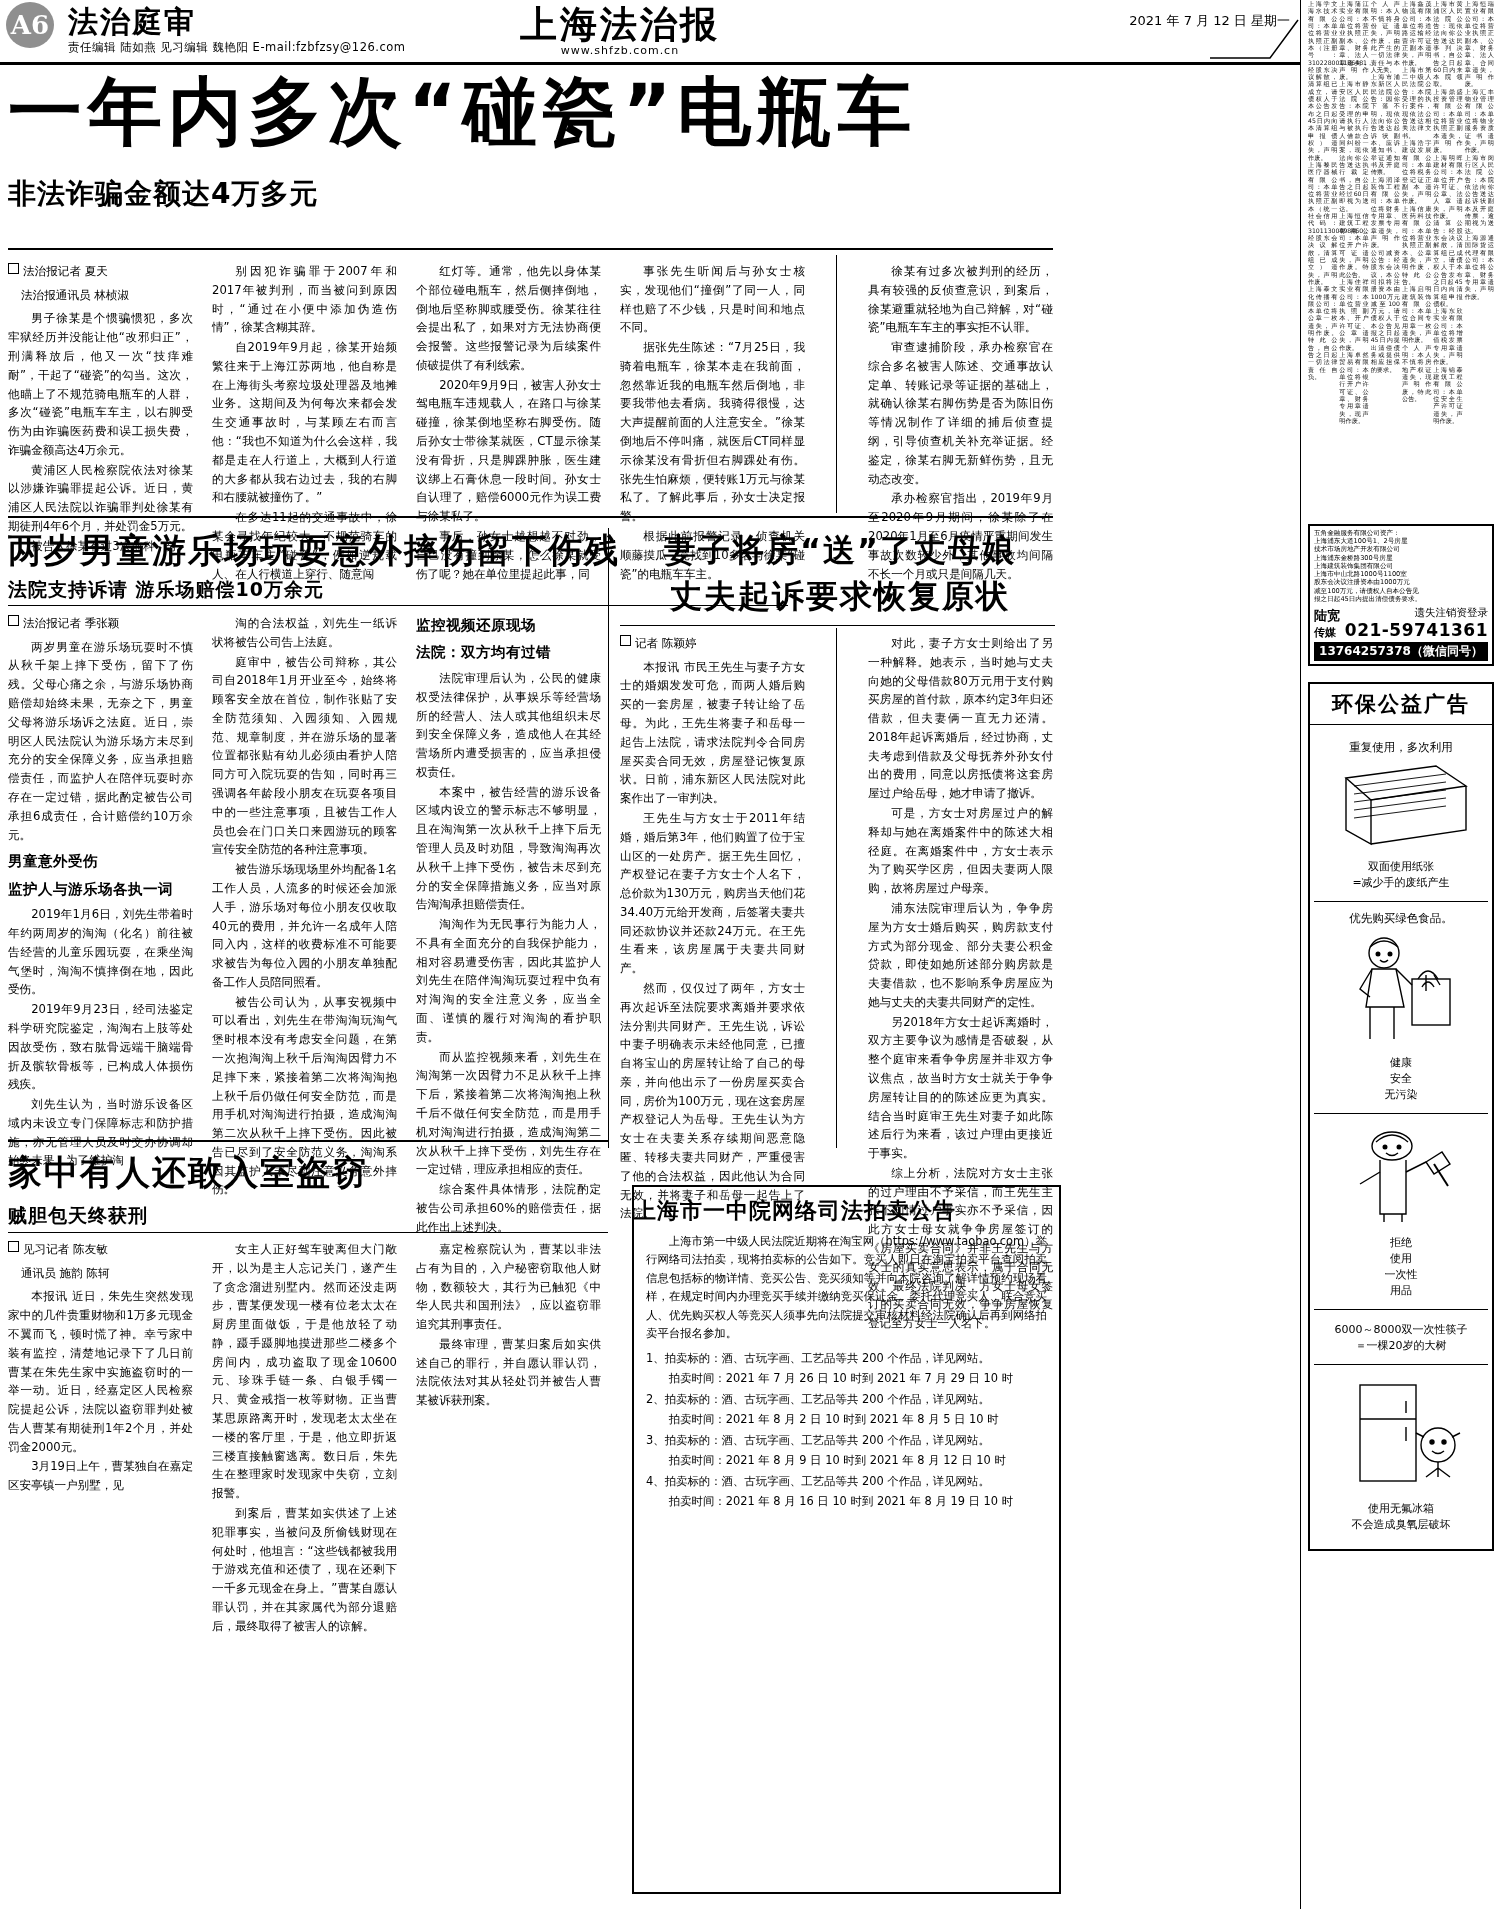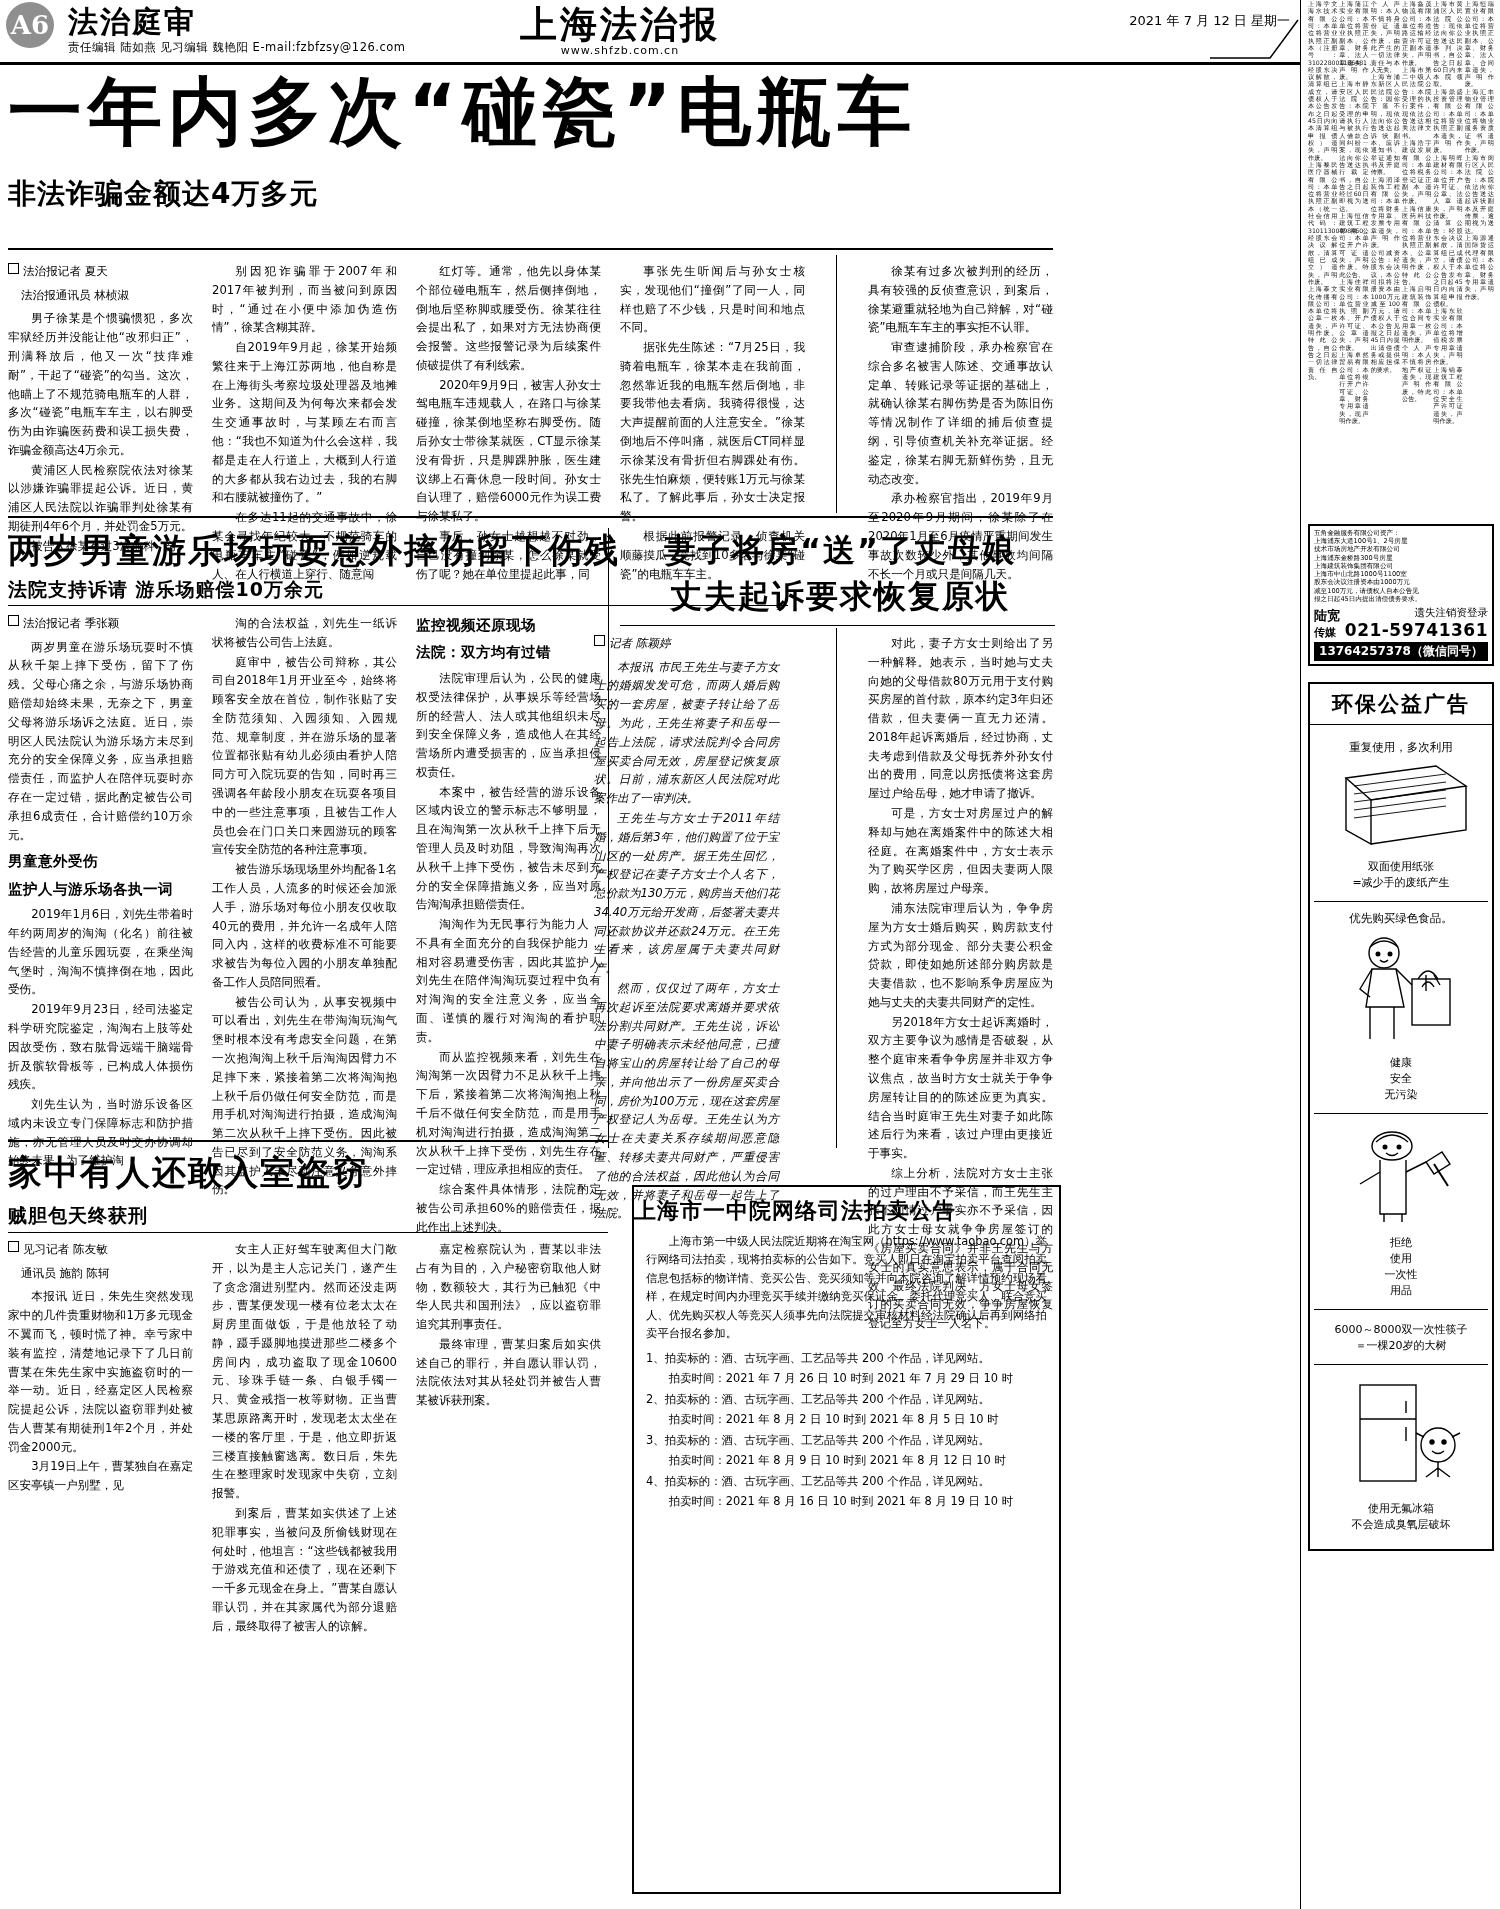--- a/index.html
+++ b/index.html
@@ -152,21 +152,21 @@
       <p>而从监控视频来看，刘先生在淘淘第一次因臂力不足从秋千上摔下后，紧接着第二次将淘淘抱上秋千后不做任何安全防范，而是用手机对淘淘进行拍摄，造成淘淘第二次从秋千上摔下受伤，刘先生存在一定过错，理应承担相应的责任。</p>
       <p>综合案件具体情形，法院酌定被告公司承担60%的赔偿责任，据此作出上述判决。</p>
   </div>
 
   <div style="position:absolute;left:620px;top:530px;width:440px;">
     <div class="h2b">妻子将房“送”了丈母娘</div>
     <div class="h2b" style="margin-top:6px;">丈夫起诉要求恢复原状</div>
   </div>
   <div class="hline" style="left:620px;top:625px;width:435px;"></div>
 
-  <div class="col" style="left:594px;top:634px;width:185px;font-style:italic;">
+  <div class="col" style="left:620px;top:634px;width:185px;">
     <div class="byline"><span class="bx"></span><span>记者   陈颖婷</span></div>
     <p>本报讯  市民王先生与妻子方女士的婚姻发发可危，而两人婚后购买的一套房屋，被妻子转让给了岳母。为此，王先生将妻子和岳母一起告上法院，请求法院判令合同房屋买卖合同无效，房屋登记恢复原状。日前，浦东新区人民法院对此案作出了一审判决。</p>
       <p>王先生与方女士于2011年结婚，婚后第3年，他们购置了位于宝山区的一处房产。据王先生回忆，产权登记在妻子方女士个人名下，总价款为130万元，购房当天他们花34.40万元给开发商，后签署夫妻共同还款协议并还款24万元。在王先生看来，该房屋属于夫妻共同财产。</p>
       <p>然而，仅仅过了两年，方女士再次起诉至法院要求离婚并要求依法分割共同财产。王先生说，诉讼中妻子明确表示未经他同意，已擅自将宝山的房屋转让给了自己的母亲，并向他出示了一份房屋买卖合同，房价为100万元，现在这套房屋产权登记人为岳母。王先生认为方女士在夫妻关系存续期间恶意隐匿、转移夫妻共同财产，严重侵害了他的合法权益，因此他认为合同无效，并将妻子和岳母一起告上了法院。</p>
   </div>
   <div class="col" style="left:868px;top:634px;width:185px;">
     <p>对此，妻子方女士则给出了另一种解释。她表示，当时她与丈夫向她的父母借款80万元用于支付购买房屋的首付款，原本约定3年归还借款，但夫妻俩一直无力还清。2018年起诉离婚后，经过协商，丈夫考虑到借款及父母抚养外孙女付出的费用，同意以房抵债将这套房屋过户给岳母，她才申请了撤诉。</p>
       <p>可是，方女士对房屋过户的解释却与她在离婚案件中的陈述大相径庭。在离婚案件中，方女士表示为了购买学区房，但因夫妻两人限购，故将房屋过户母亲。</p>
       <p>浦东法院审理后认为，争争房屋为方女士婚后购买，购房款支付方式为部分现金、部分夫妻公积金贷款，即使如她所述部分购房款是夫妻借款，也不影响系争房屋应为她与丈夫的夫妻共同财产的定性。</p>
       <p>另2018年方女士起诉离婚时，双方主要争议为感情是否破裂，从整个庭审来看争争房屋并非双方争议焦点，故当时方女士就关于争争房屋转让目的的陈述应更为真实。结合当时庭审王先生对妻子如此陈述后行为来看，该过户理由更接近于事实。</p>

